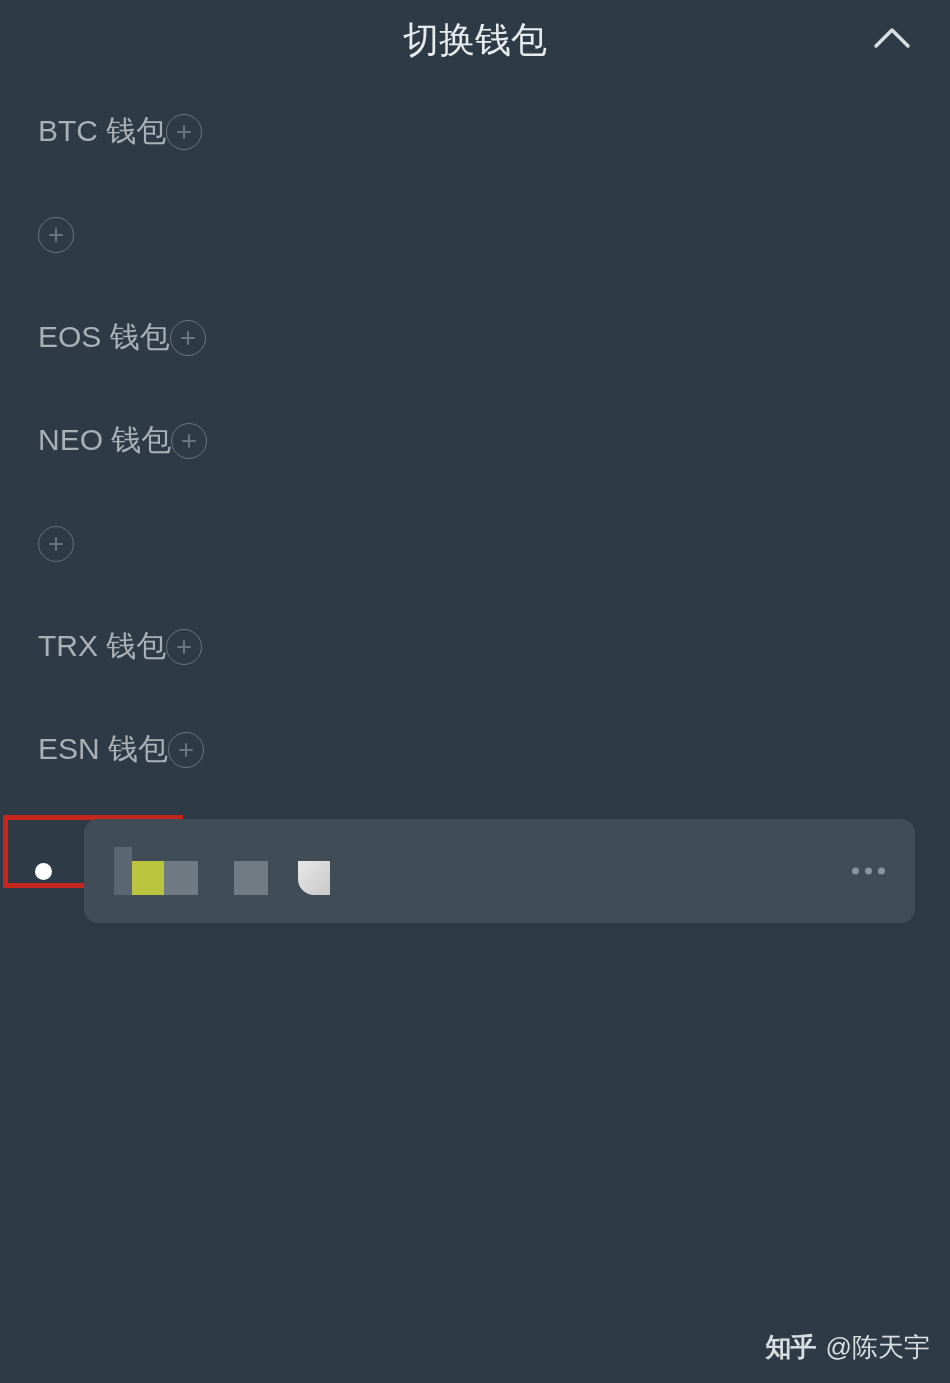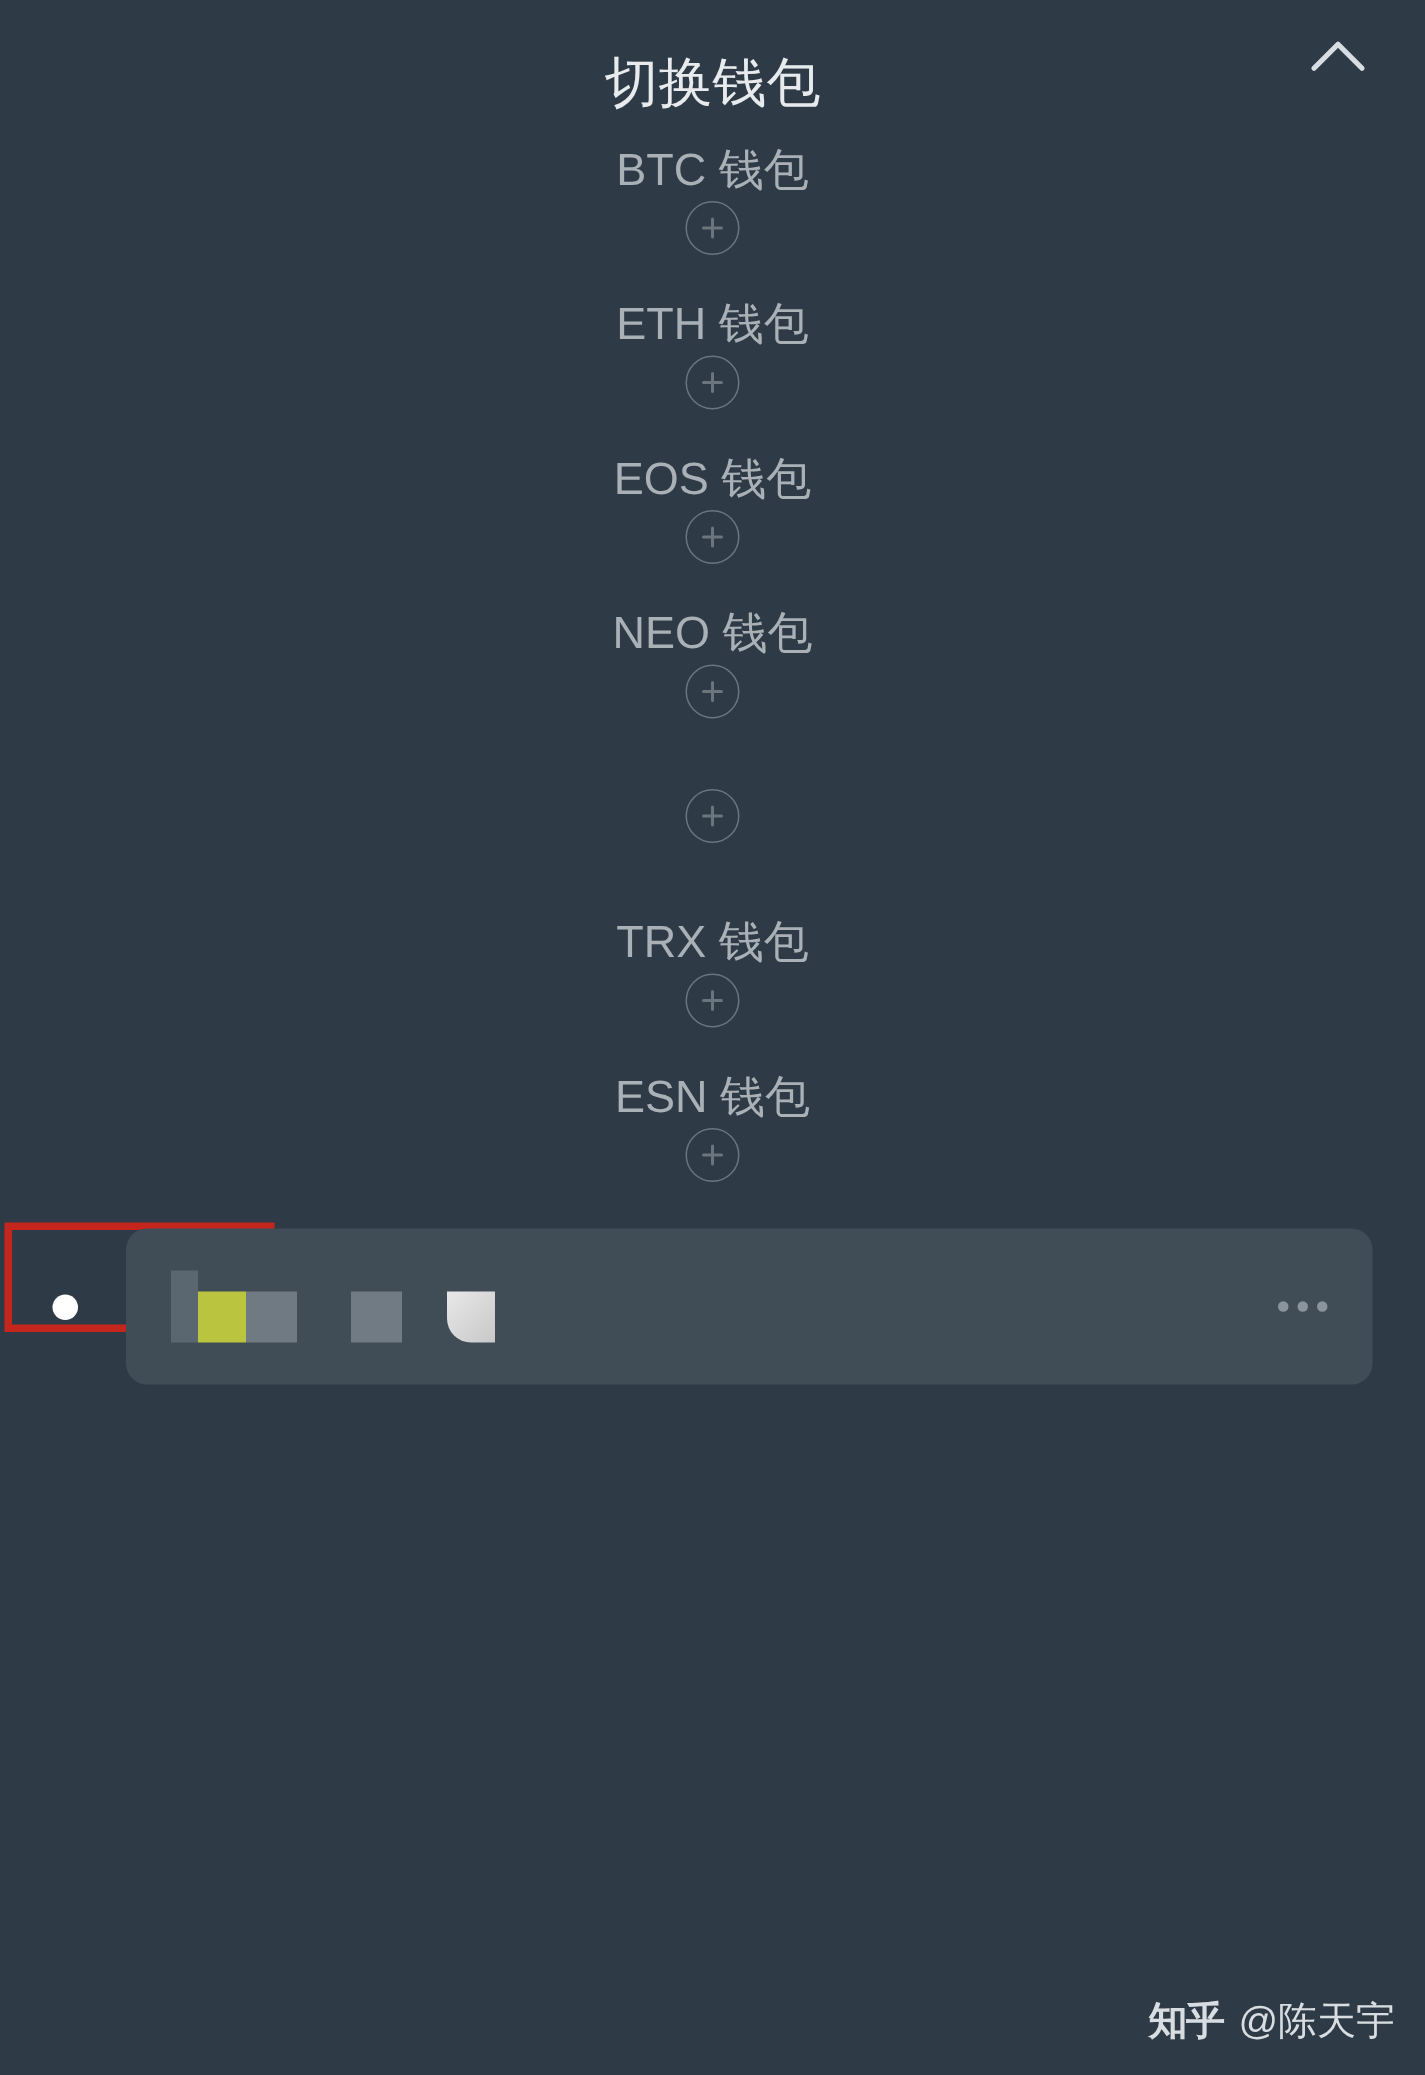--- a/index.html
+++ b/index.html
@@ -10,21 +10,21 @@
     body {
       width: 950px;
       height: 1383px;
       background-color: #2e3b46;
       font-family: -apple-system, BlinkMacSystemFont, "Segoe UI", "PingFang SC", "Microsoft YaHei", sans-serif;
       position: relative;
       overflow: hidden;
     }
     .header {
       display: flex;
-      align-items: flex-end;
+      align-items: center;
       justify-content: center;
       height: 80px;
       position: relative;
     }
     .header-title {
       color: #e8ebed;
       font-size: 36px;
       font-weight: 400;
     }
     .chevron-up {
@@ -32,24 +32,23 @@
       right: 38px;
       top: 50%;
       transform: translateY(-50%);
     }
     .wallet-list {
       padding: 0;
     }
     .wallet-item {
       display: flex;
       align-items: center;
-      justify-content: center;
+      justify-content: flex-start;
       height: 103px;
       padding: 0 38px;
-      flex-direction: column;
     }
     .wallet-label {
       color: #a9b0b6;
       font-size: 30px;
       font-weight: 400;
     }
     .add-button {
       width: 36px;
       height: 36px;
       border: 1.5px solid #6a757e;
@@ -177,21 +176,20 @@
 <div class="wallet-list">
   <div class="wallet-item">
     <div class="wallet-label">BTC 钱包</div>
     <div class="add-button">
       <svg width="16" height="16" viewBox="0 0 16 16">
           <path d="M8 2 L8 14 M2 8 L14 8" stroke="#6a757e" stroke-width="2" stroke-linecap="round"></path>
         </svg>
     </div>
   </div>
   <div class="wallet-item">
-    <div class="wallet-label">ETH 钱包</div>
     <div class="add-button">
       <svg width="16" height="16" viewBox="0 0 16 16">
           <path d="M8 2 L8 14 M2 8 L14 8" stroke="#6a757e" stroke-width="2" stroke-linecap="round"></path>
         </svg>
     </div>
   </div>
   <div class="wallet-item">
     <div class="wallet-label">EOS 钱包</div>
     <div class="add-button">
       <svg width="16" height="16" viewBox="0 0 16 16">

